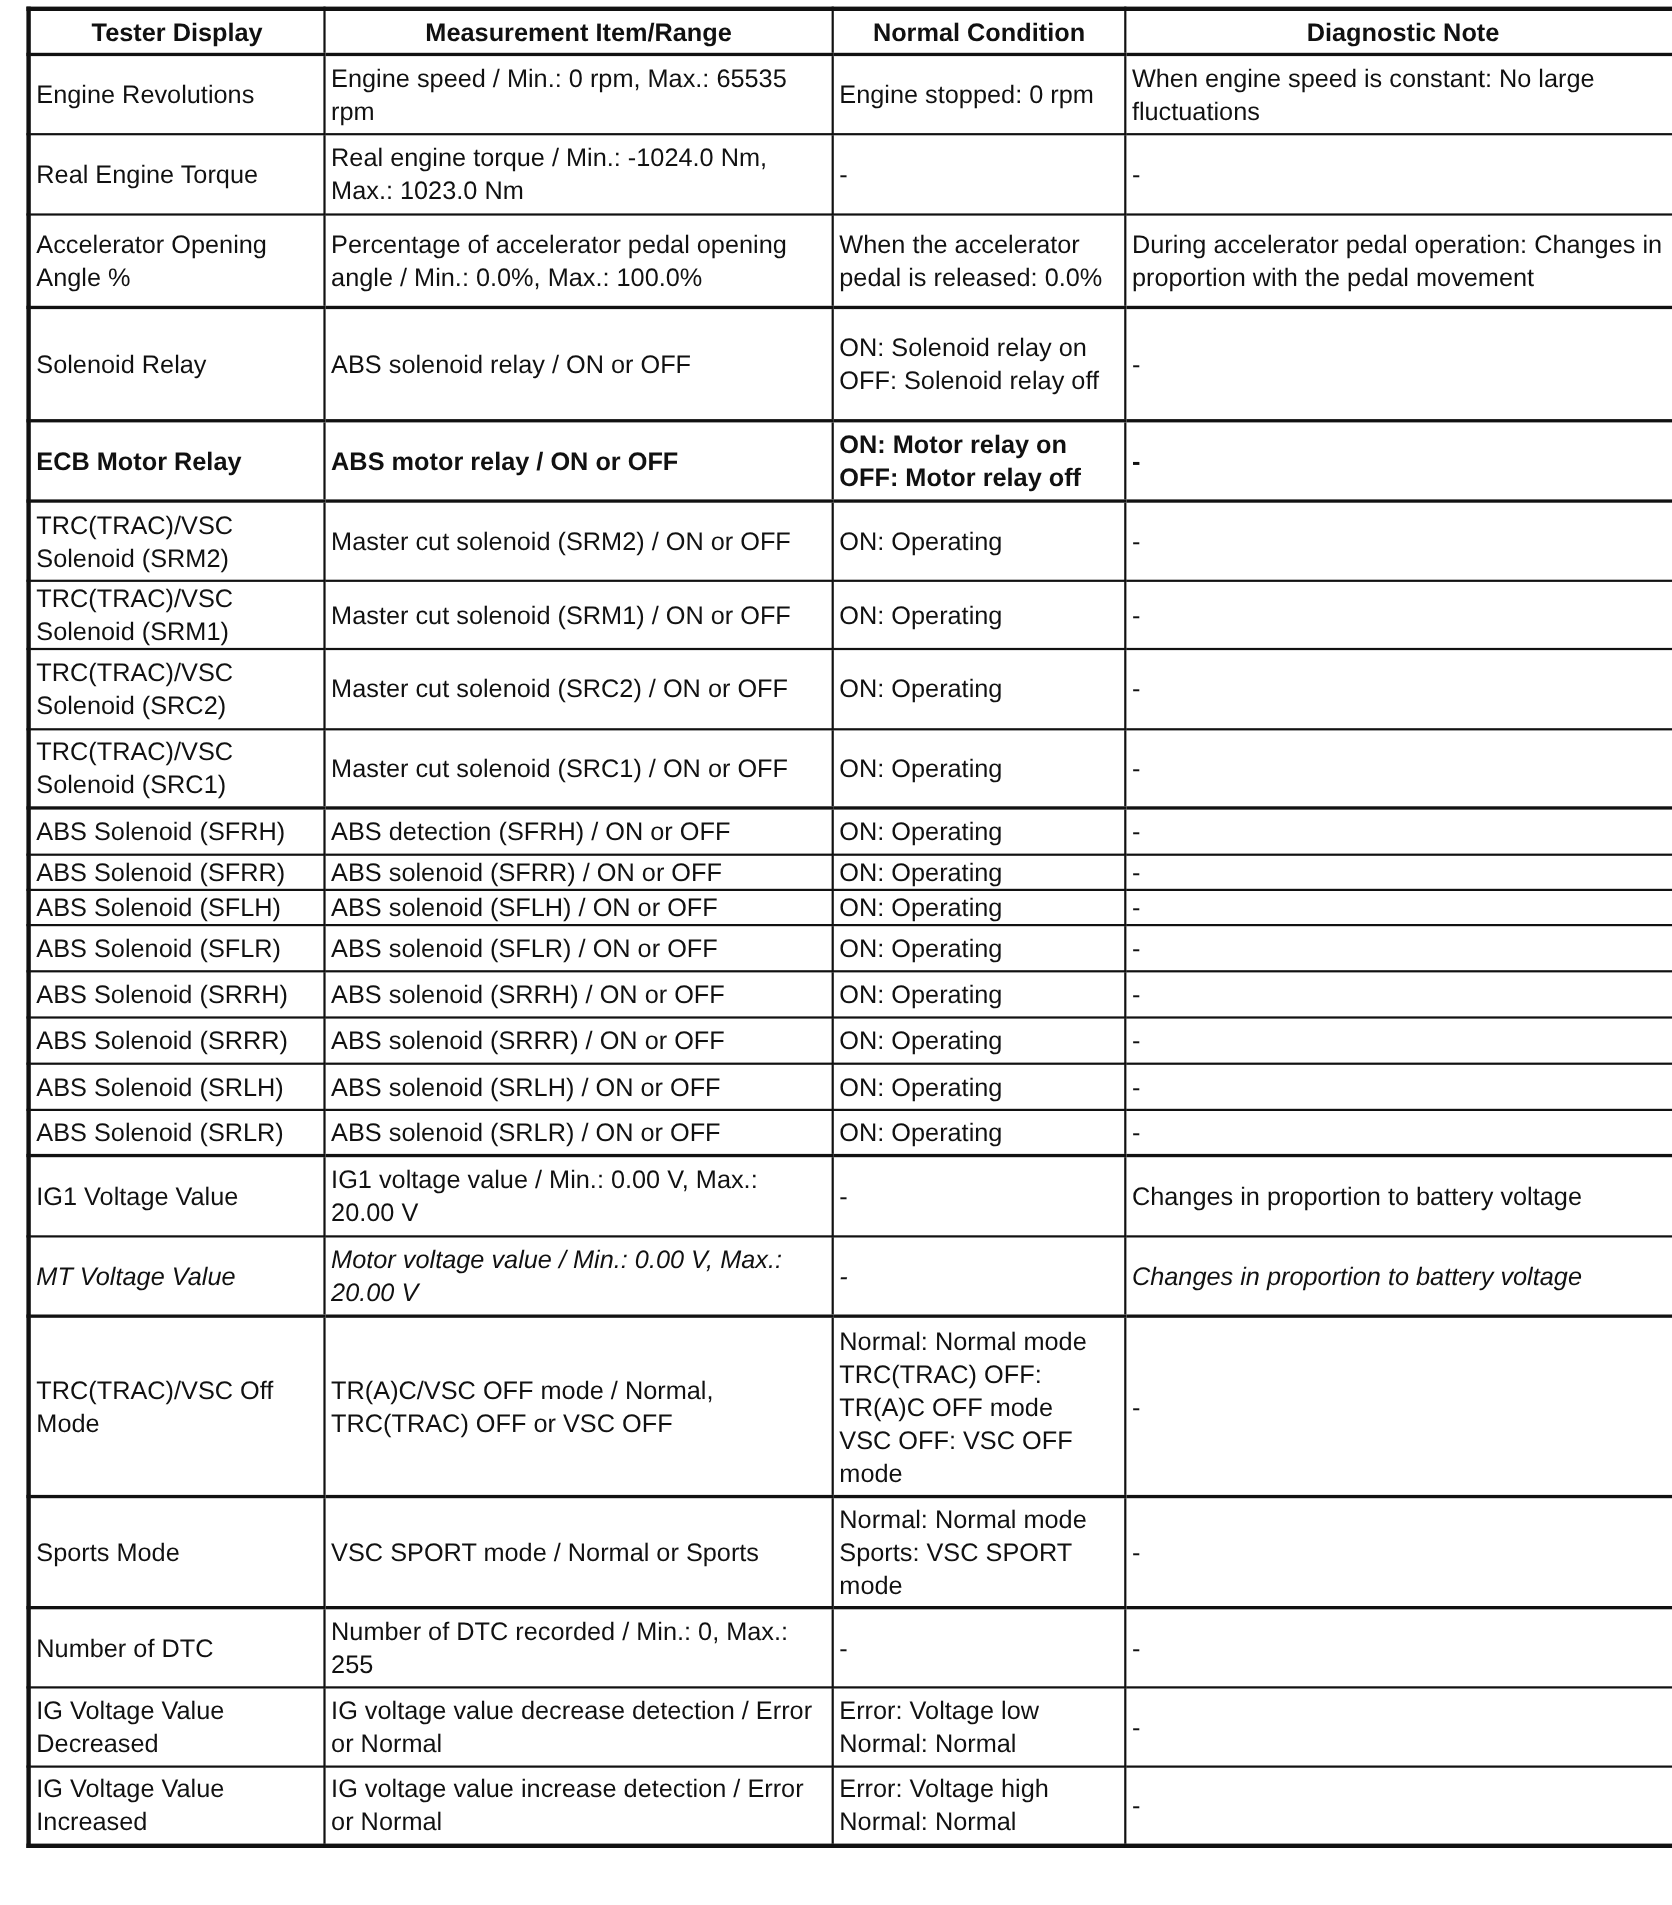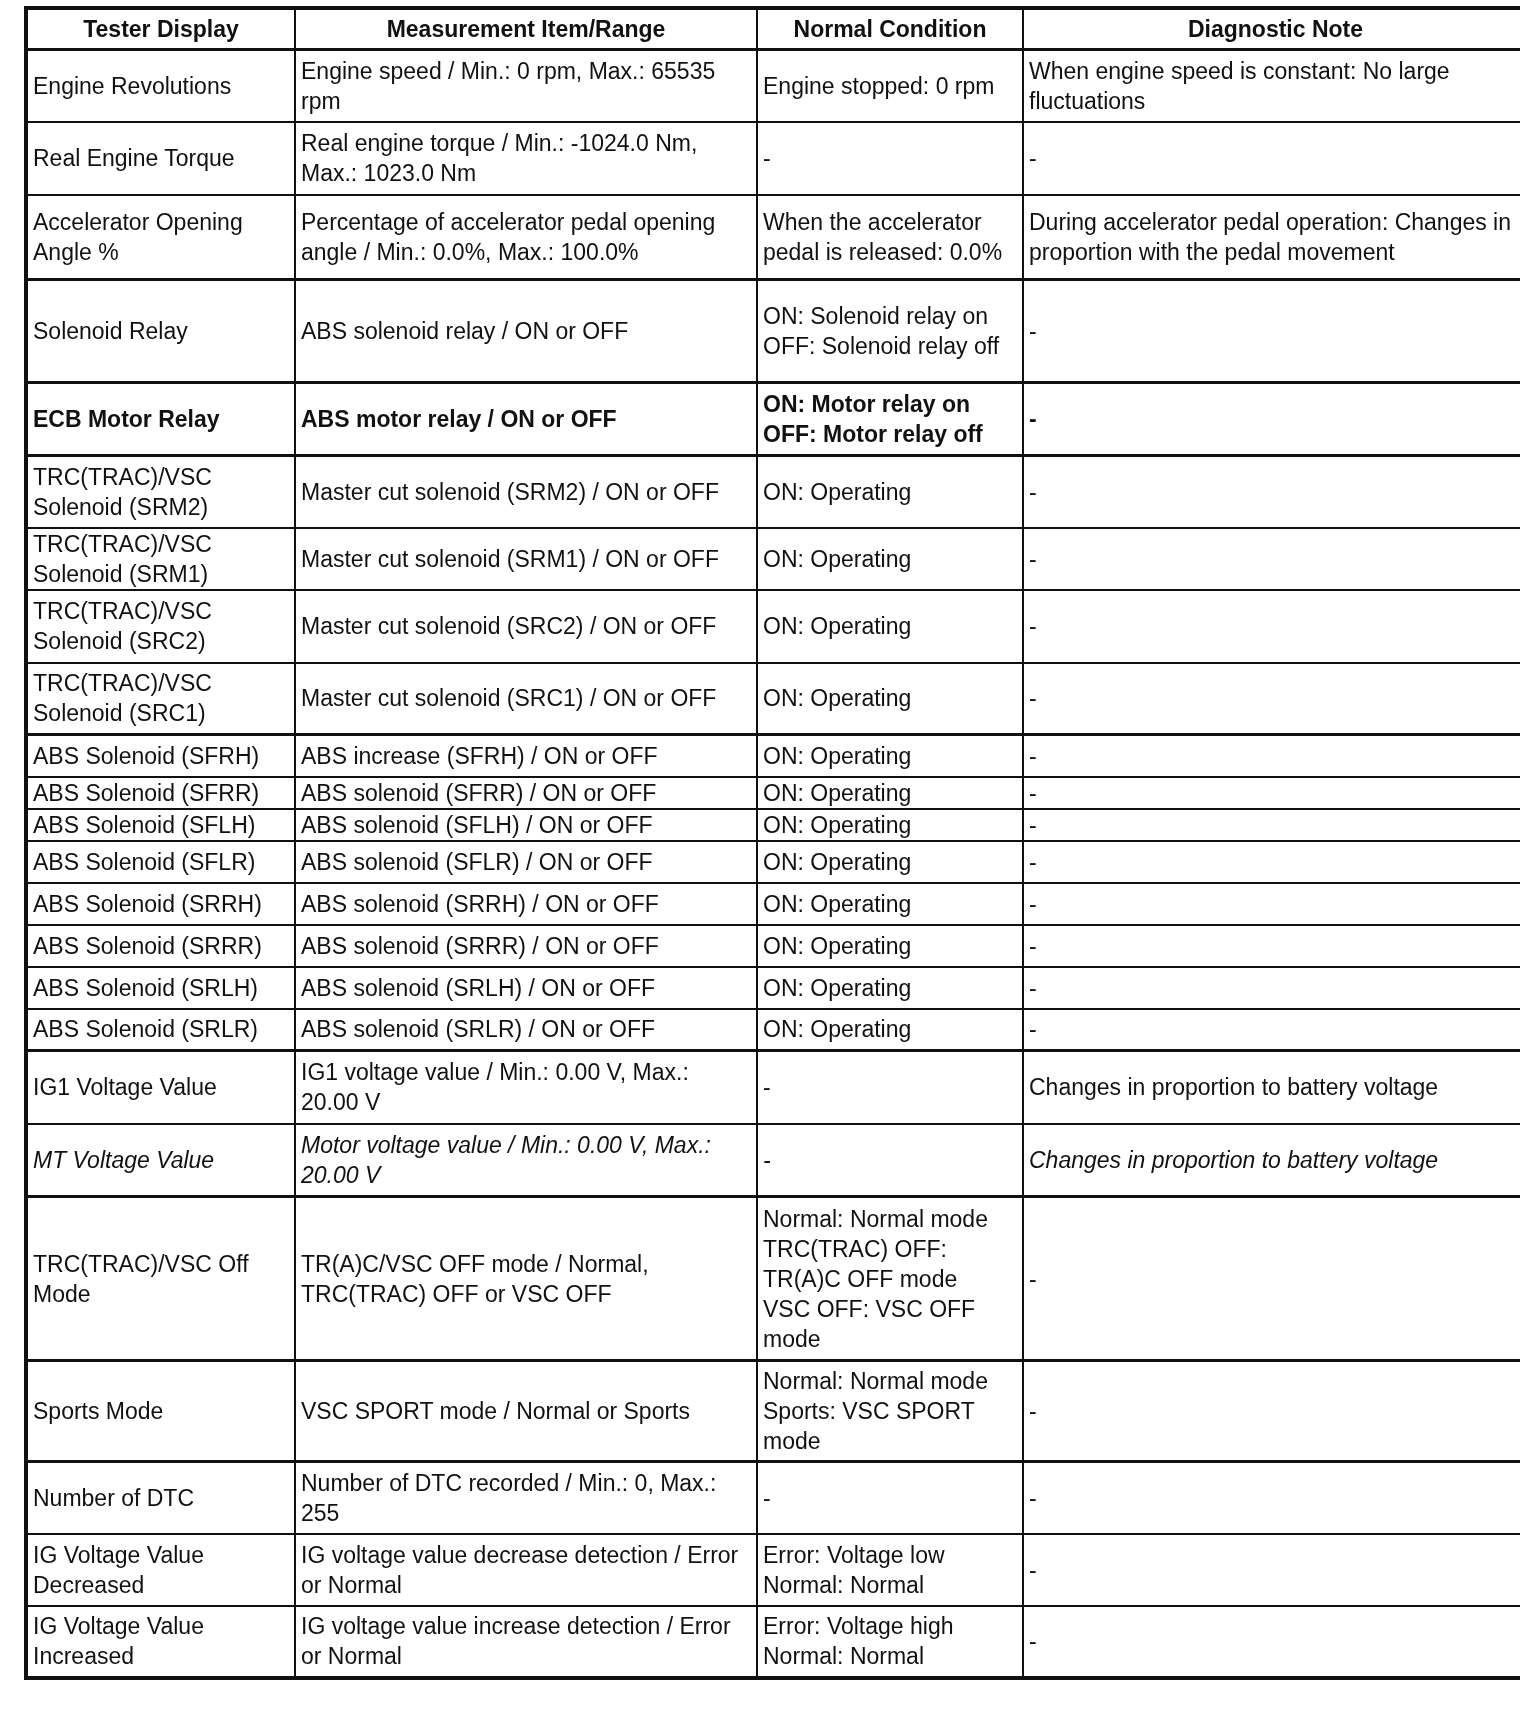--- a/index.html
+++ b/index.html
@@ -107,21 +107,21 @@
         <td>-</td>
       </tr>
       <tr class="thick" style="height: 72px;">
         <td>TRC(TRAC)/VSC Solenoid (SRC1)</td>
         <td>Master cut solenoid (SRC1) / ON or OFF</td>
         <td>ON: Operating</td>
         <td>-</td>
       </tr>
       <tr style="height: 42px;">
         <td>ABS Solenoid (SFRH)</td>
-        <td>ABS increase (SFRH) / ON or OFF</td>
+        <td>ABS detection (SFRH) / ON or OFF</td>
         <td>ON: Operating</td>
         <td>-</td>
       </tr>
       <tr style="height: 24px;">
         <td>ABS Solenoid (SFRR)</td>
         <td>ABS solenoid (SFRR) / ON or OFF</td>
         <td>ON: Operating</td>
         <td>-</td>
       </tr>
       <tr style="height: 28px;">

